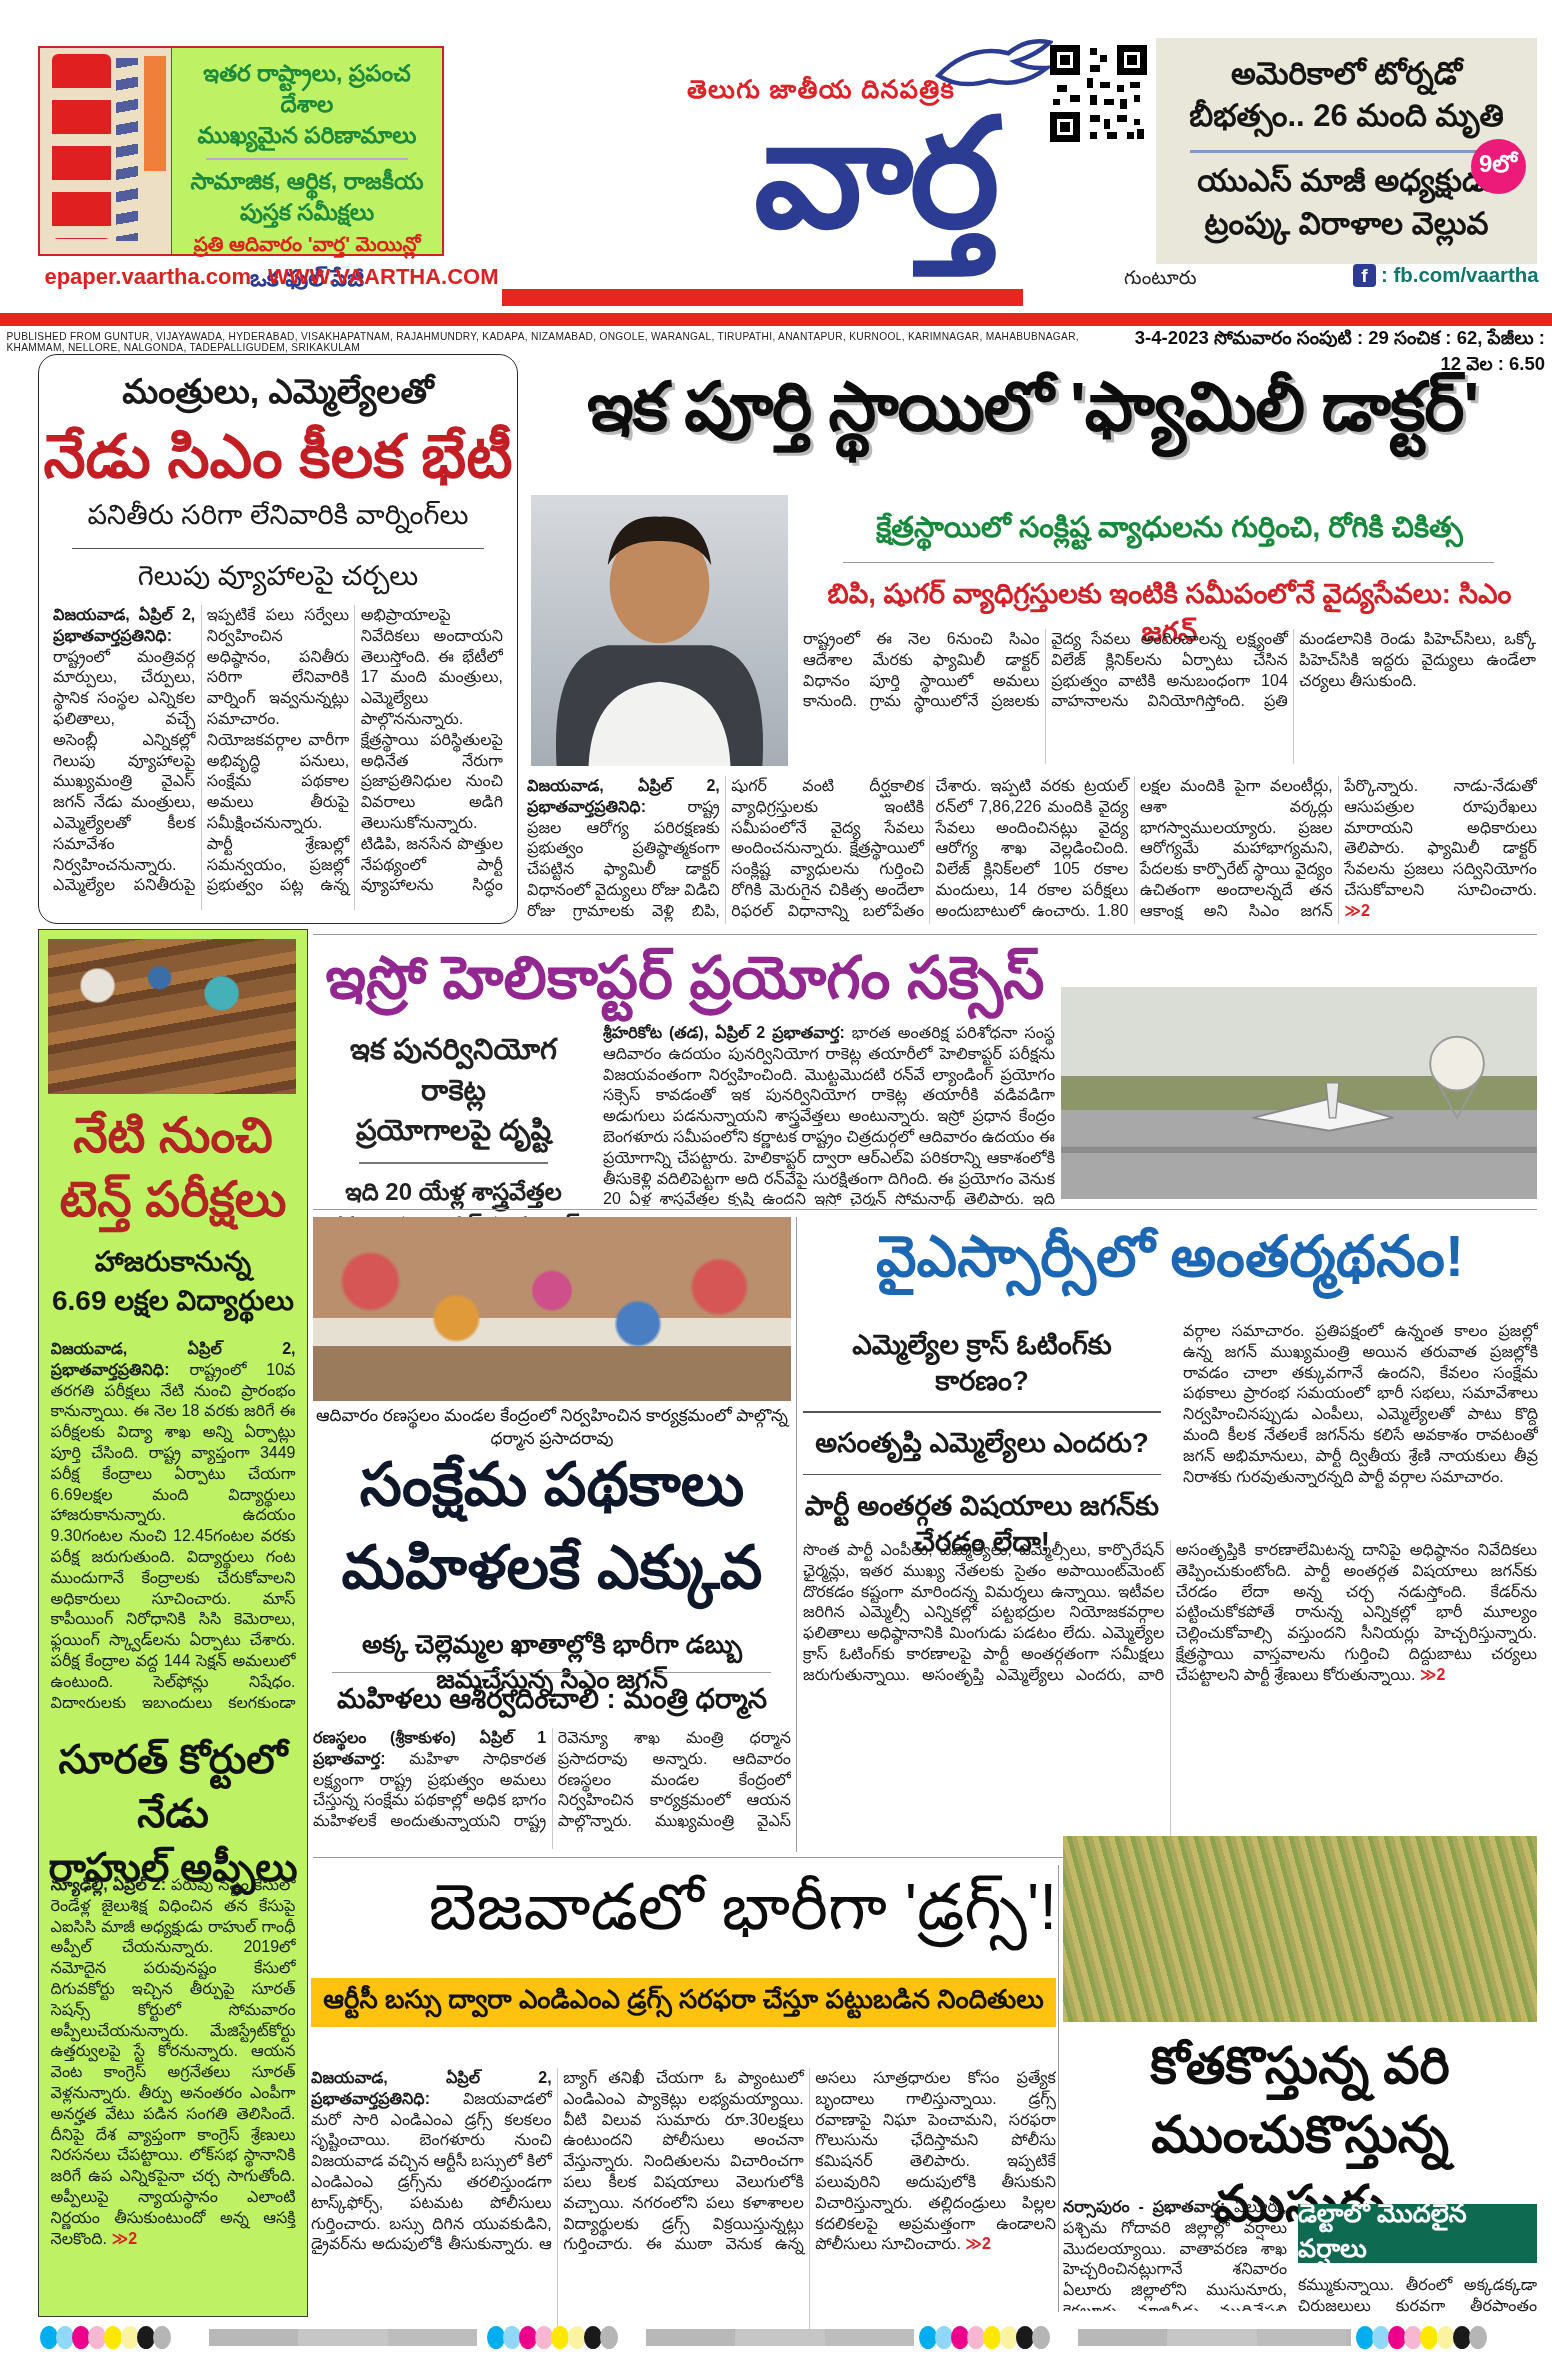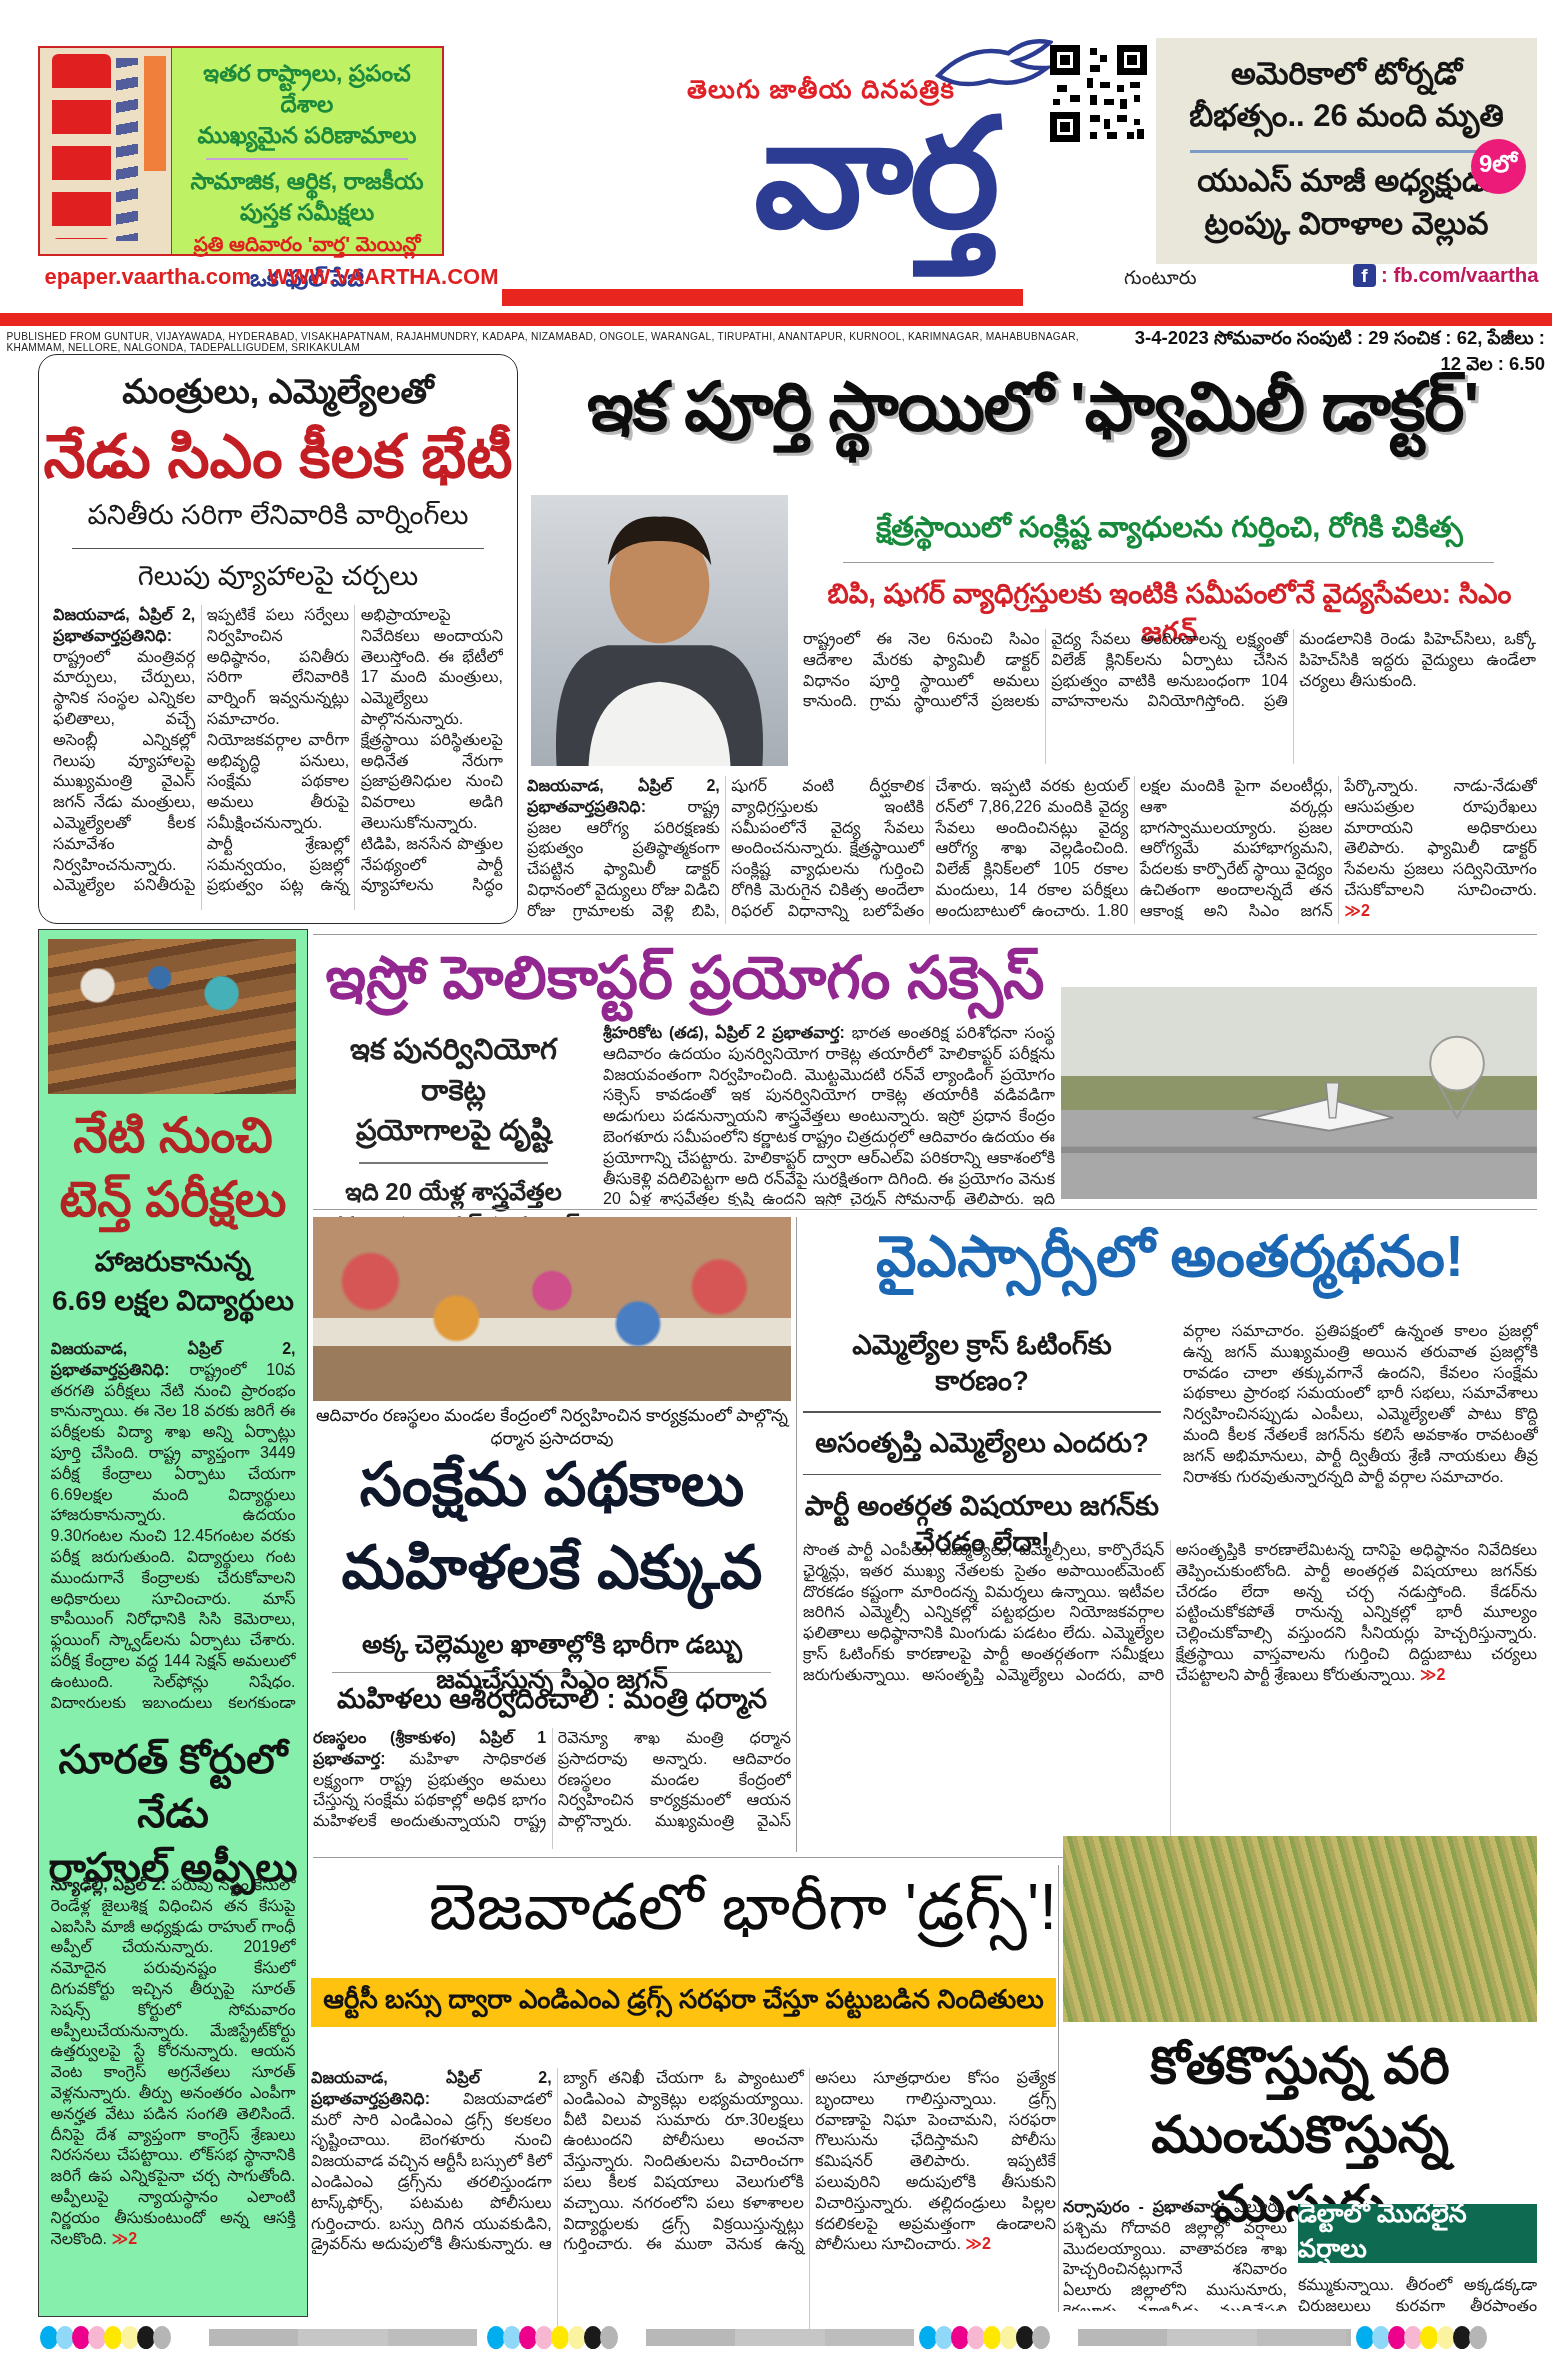--- a/index.html
+++ b/index.html
@@ -31,21 +31,21 @@
   .tr-div{width:82%;height:3.2px;background:#7a9cc6;margin:14px auto 3.8px;}
   .badge{position:absolute;right:11.5px;top:101px;width:55px;height:55px;border-radius:50%;background:#ec1a78;
          color:#fff;font-weight:bold;font-size:24px;display:flex;align-items:center;justify-content:center;}
   .links-row{left:38px;top:264px;width:1501px;height:25.5px;}
   .epaper{position:absolute;left:6.4px;top:0;color:#e02020;font-weight:bold;font-size:22px;}
   .website{position:absolute;left:230px;top:0;color:#e02020;font-weight:bold;font-size:22px;}
   .edition{position:absolute;left:1086px;top:2.6px;color:#222;font-size:19px;}
   .fbwrap{position:absolute;left:1315px;top:0;display:flex;align-items:center;}
   .fbicon{width:23px;height:23px;background:#2b3c92;color:#fff;border-radius:3.8px;font-weight:bold;
           font-size:19px;display:flex;align-items:center;justify-content:center;margin-right:5.1px;}
-  .fbtext{color:#be185d;font-weight:bold;font-size:20.4px;}
+  .fbtext{color:#0f766e;font-weight:bold;font-size:20.4px;}
   .red-band{left:0;top:313px;width:1552px;height:12.8px;background:#e8251f;}
   .pub-line{left:6.4px;top:331px;width:1111px;font-size:10.2px;color:#222;letter-spacing:0.3px;}
   .date-line{left:1124px;top:327px;width:421px;font-size:18.5px;font-weight:bold;color:#111;text-align:right;}
   
   .body-txt{font-size:16px;line-height:1.3;text-align:justify;color:#1c1c1c;overflow:hidden;}
   .byl{font-weight:bold;}
   .jump{color:#e02020;font-weight:bold;}
   .cols2{column-count:2;column-gap:11.5px;column-rule:0.6px solid #c9c9c9;}
   .cols3{column-count:3;column-gap:11.5px;column-rule:0.6px solid #c9c9c9;}
   .cols5{column-count:5;column-gap:11.5px;column-rule:0.6px solid #c9c9c9;}
@@ -105,21 +105,21 @@
   .dr-body{left:311px;top:2042px;width:745px;height:268px;margin-top:26px;}
   
   .pd-photo{left:1063px;top:1836px;width:474px;height:186px;overflow:hidden;
      background:repeating-linear-gradient(75deg,#c3b768 0 5.7px,#8ca24f 5.7px 10.2px,#a9a85c 10.2px 15.3px);}
   .pd-head{left:1063px;top:2032px;width:474px;font-size:51px;font-weight:bold;color:#0f0f0f;text-align:center;line-height:1.35;}
   .pd-bodyL{left:1063px;top:2197px;width:224px;height:114px;}
   .gr-box{left:1298px;top:2204px;width:239px;height:59px;background:#0e6b51;display:flex;align-items:center;justify-content:center;}
   .gr-box-txt{color:#fff;font-size:25.5px;font-weight:bold;}
   .pd-bodyR{left:1298px;top:2275px;width:239px;height:37px;}
   
-  .rail{left:38px;top:929px;width:268px;height:1386px;background:#86efac;border:1.3px solid #3a3a3a;overflow:hidden;}
+  .rail{left:38px;top:929px;width:268px;height:1386px;background:#bef264;border:1.3px solid #3a3a3a;overflow:hidden;}
   .exam-photo{position:absolute;left:9px;top:9px;width:248px;height:155px;overflow:hidden;
      background:
        radial-gradient(circle at 20% 30%,#e8e3da 0 7%,transparent 8%),
        radial-gradient(circle at 45% 25%,#3a6ea8 0 6%,transparent 7%),
        radial-gradient(circle at 70% 35%,#46b0b8 0 8%,transparent 9%),
        repeating-linear-gradient(170deg,#8a5c35 0 16.6px,#a9723f 16.6px 29px,#6e4526 29px 38px);}
   .tn-head{position:absolute;left:0;top:174px;width:100%;font-size:49px;font-weight:bold;color:#b32424;text-align:center;line-height:1.3;}
   .tn-sub{position:absolute;left:0;top:312px;width:100%;font-size:28px;font-weight:bold;color:#171717;text-align:center;line-height:1.4;}
   .tn-body{position:absolute;left:11.5px;top:409px;width:245px;height:369px;}
   .rh-head{position:absolute;left:0;top:802px;width:100%;font-size:40px;font-weight:bold;color:#121212;text-align:center;line-height:1.35;}

